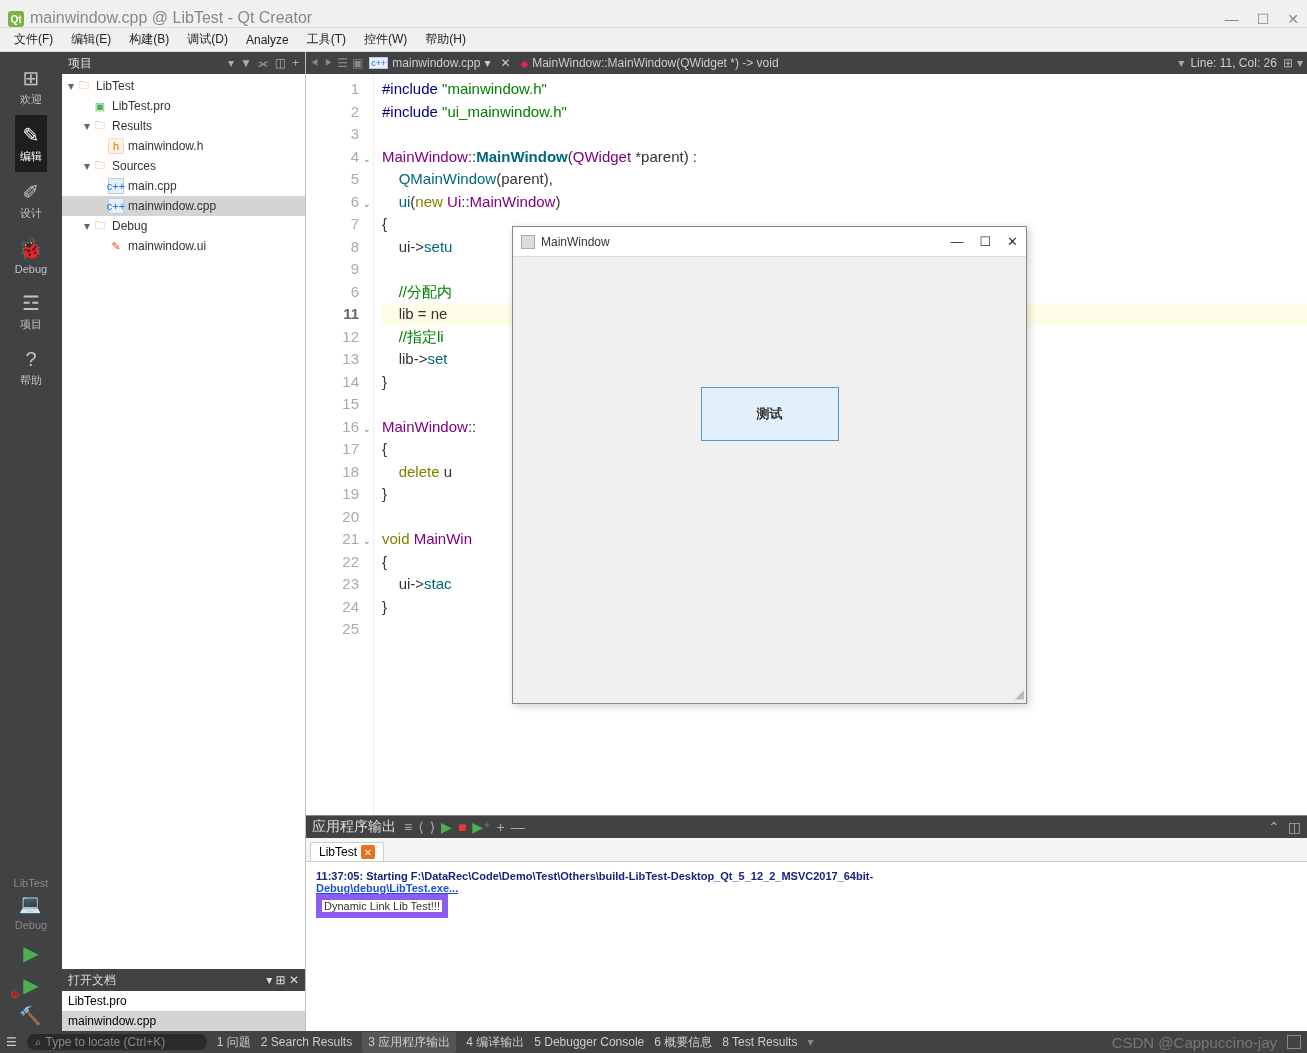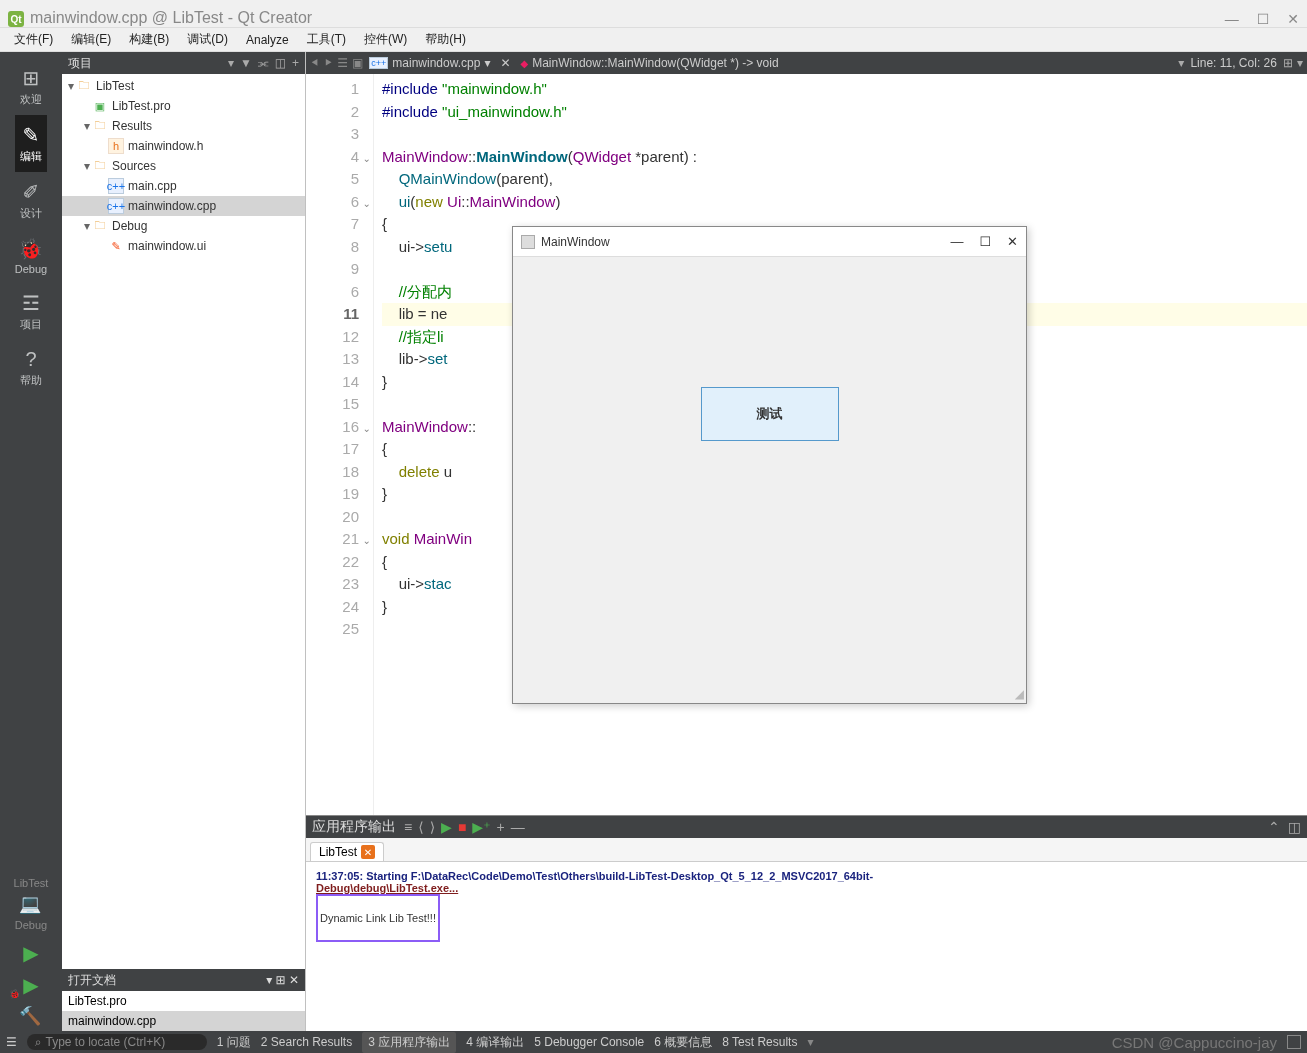--- a/index.html
+++ b/index.html
@@ -94,22 +94,22 @@
 .out-header .out-title { }
 .out-header .out-icons { display: flex; gap: 6px; align-items: center; color: #aaa; }
 .out-header .out-icons .stop { color: #e53935; }
 .out-header .out-icons .play { color: #4caf50; }
 .out-header .spacer { flex: 1; }
 .out-tabs { height: 24px; background: #f5f5f5; display: flex; align-items: flex-end; padding: 2px 4px 0; border-bottom: 1px solid #ccc; }
 .out-tab { padding: 2px 8px; background: #fff; border: 1px solid #ccc; border-bottom: none; border-radius: 3px 3px 0 0; font-size: 12px; display: flex; align-items: center; gap: 4px; }
 .out-tab .tab-close { background: #e8711c; color: #fff; width: 14px; height: 14px; border-radius: 2px; font-size: 10px; display: flex; align-items: center; justify-content: center; cursor: pointer; }
 .out-body { flex: 1; padding: 8px 10px; font-family: "Courier New", monospace; font-size: 11px; color: #333; background: #fff; }
 .out-body .start-line { color: #1a237e; font-weight: bold; }
-.out-body .start-line a { color: #7f1d1d; text-decoration: underline; }
-.out-body .dyn-line { border: 2px solid #8b5cf6; padding: 16px 2px; display: inline-block; }
+.out-body .start-line a { color: #1d4ed8; text-decoration: underline; }
+.out-body .dyn-line { border: 6px solid #8b5cf6; padding: 0 2px; display: inline-block; }
 
 
 .statusbar { height: 22px; background: #404244; color: #ccc; display: flex; align-items: center; font-size: 12px; padding: 0 6px; gap: 10px; position: absolute; bottom: 0; left: 0; right: 0; }
 .statusbar .search-box { background: #2a2a2a; border-radius: 10px; padding: 1px 8px; color: #888; width: 180px; display: flex; align-items: center; gap: 4px; }
 .statusbar .sb-item { cursor: pointer; }
 .statusbar .sb-item.active { background: #555; padding: 2px 6px; border-radius: 2px; }
 .statusbar .spacer { flex: 1; }
 .statusbar .watermark { color: #777; font-size: 15px; }
 .statusbar .sb-prog { width:14px; height:14px; border:1px solid #888; }
 </style>

